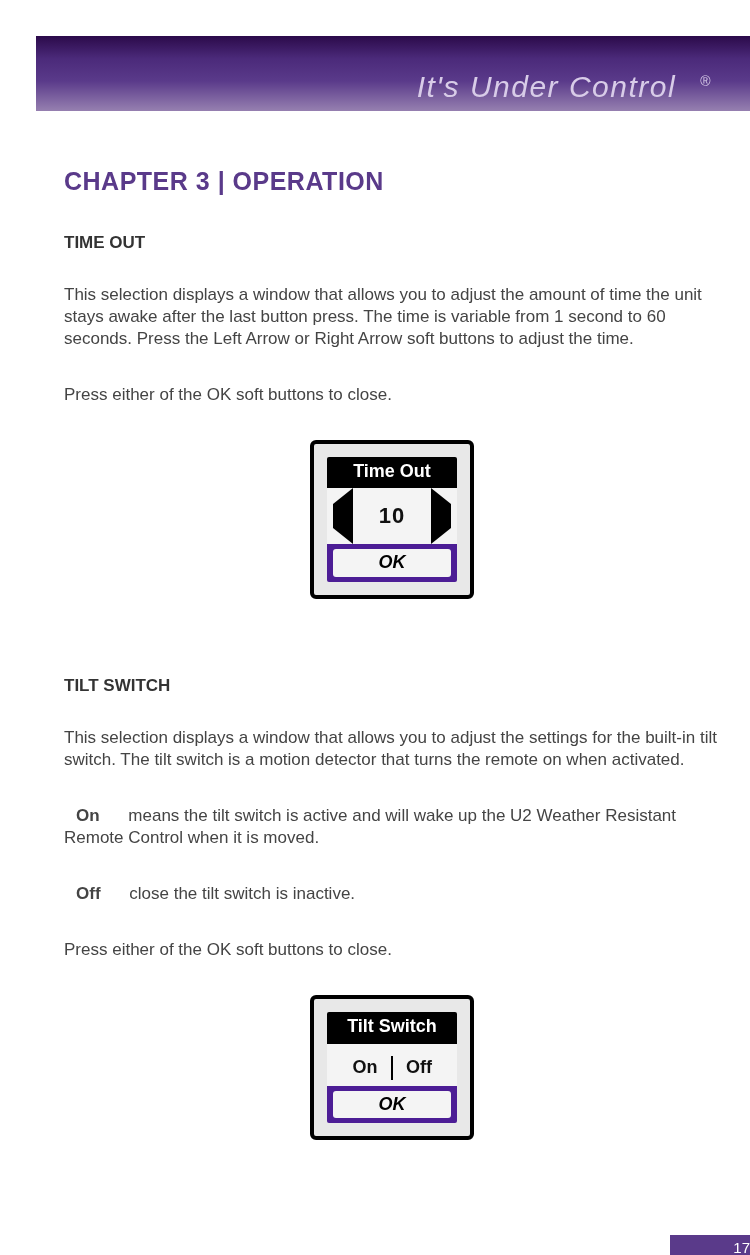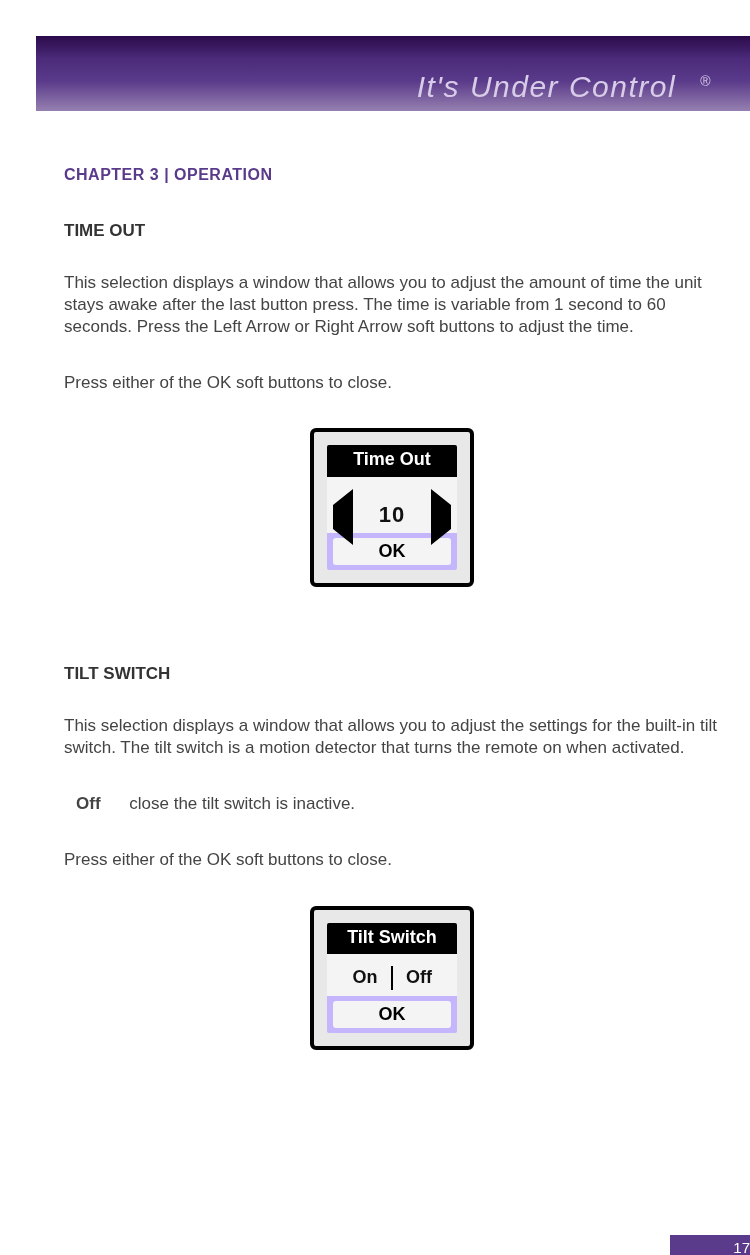--- a/index.html
+++ b/index.html
@@ -33,21 +33,21 @@
   }
   .content {
     padding: 42px 30px 0 16px;
     color: #444;
     font-size: 17px;
     line-height: 1.3;
   }
   .chapter {
     color: #5a3a8a;
     font-weight: bold;
-    font-size: 16px;
+    font-size: 25px;
     letter-spacing: 0.5px;
     margin-bottom: 10px;
   }
   .subhead {
     color: #333;
     font-weight: bold;
     font-size: 17px;
     margin-bottom: 6px;
     margin-top: 4px;
   }
@@ -70,43 +70,45 @@
     font-family: Tahoma, Verdana, sans-serif;
     font-weight: bold;
     font-size: 18px;
     padding: 3px 0 5px 0;
     border-top-left-radius: 2px;
     border-top-right-radius: 2px;
   }
   .lcd-mid {
     background: #f4f4f4;
     display: flex;
+    align-items: center;
     justify-content: center;
     height: 56px;
     gap: 14px;
   }
   .lcd-value {
     font-family: "Arial Black", Arial, sans-serif;
     font-weight: 900;
     font-size: 22px;
     color: #111;
     letter-spacing: 1px;
   }
   .arrow-btn {
     width: 0; height: 0;
     border-top: 16px solid transparent;
     border-bottom: 16px solid transparent;
   }
   .arrow-left { border-right: 20px solid #000; }
   .arrow-right { border-left: 20px solid #000; }
   .lcd-ok-row {
-    background: #c4b5fd;
+    background: #4c1d95;
     padding: 5px 6px;
     border-bottom-left-radius: 2px;
     border-bottom-right-radius: 2px;
+    font-style: italic;
   }
   .lcd-ok {
     background: #f4f4f4;
     color: #000;
     text-align: center;
     font-family: Tahoma, Verdana, sans-serif;
     font-weight: bold;
     font-size: 18px;
     padding: 2px 0;
     border-radius: 3px;
@@ -176,20 +178,23 @@
           </div>
         </div>
       </div>
     </div>
 
     <div class="gap"></div>
 
     <div class="subhead">TILT SWITCH</div>
     <div class="para">This selection displays a window that allows you to adjust the settings for the built-in tilt switch. The tilt switch is a motion detector that turns the remote on when activated.</div>
     <div class="para">
+      <span class="bold">On</span><span> means the tilt switch is active and will wake up the U2 Weather Resistant Remote Control when it is moved.</span>
+    </div>
+    <div class="para">
       <span class="bold">Off</span><span> close the tilt switch is inactive.</span>
     </div>
     <div class="para">Press either of the OK soft buttons to close.</div>
 
     <div class="lcd-wrap">
       <div class="lcd">
         <div class="lcd-inner">
           <div class="lcd-title">Tilt Switch</div>
           <div class="lcd-onoff">
             <div class="onoff-cell">On</div>

